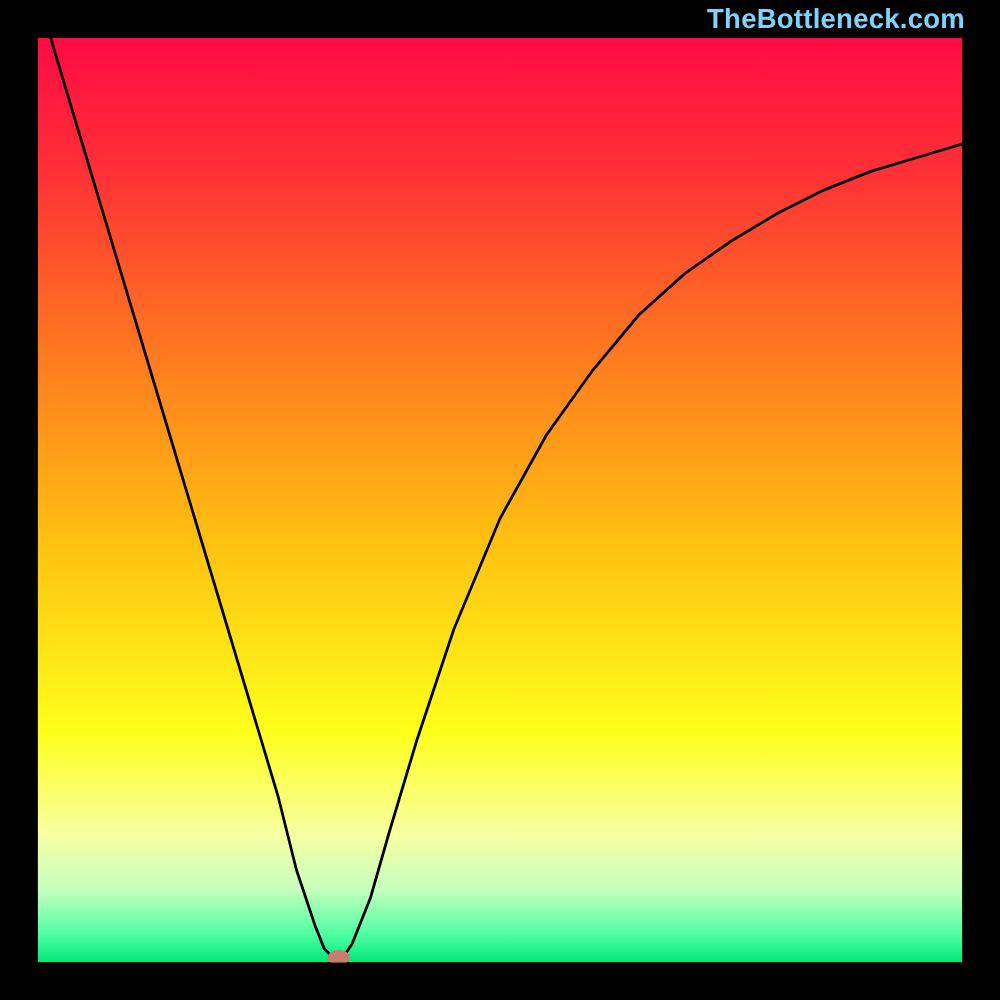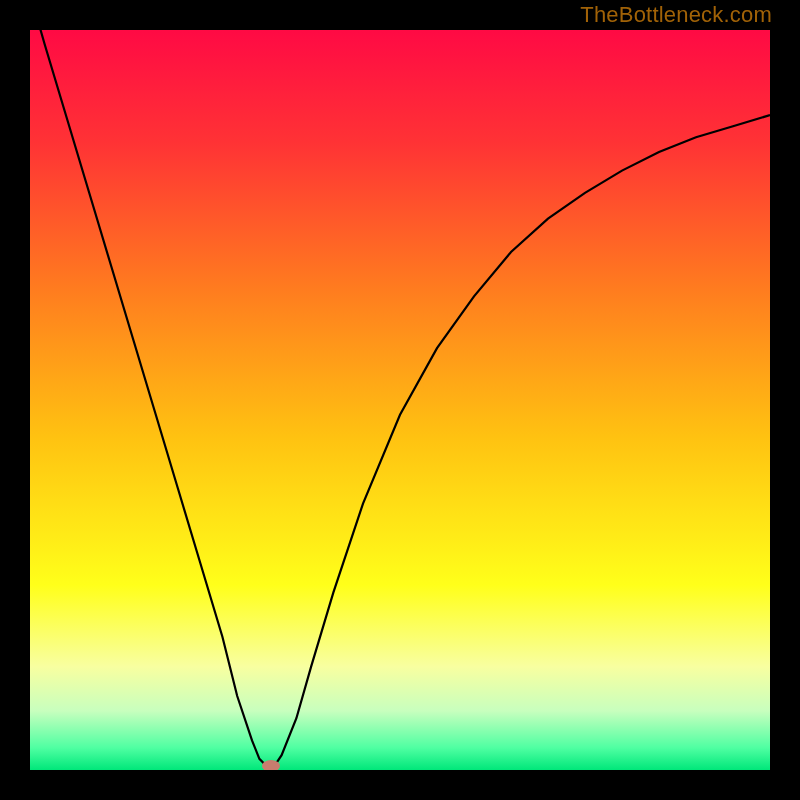--- a/index.html
+++ b/index.html
@@ -39,23 +39,23 @@
     position: absolute;
     width: 18px;
     height: 12px;
     border-radius: 50%;
     transform: translate(-50%, -50%);
   }
   .watermark {
     position: absolute;
     top: 2px;
     right: 28px;
-    color: #a16207;
+    color: #7dd3fc;
     font-size: 22px;
-    font-weight: 400;
+    font-weight: 700;
     letter-spacing: 0.2px;
   }
 </style>
 </head>
 <body>
 
 <div class="frame">
 
   <div class="watermark">TheBottleneck.com</div>
 

